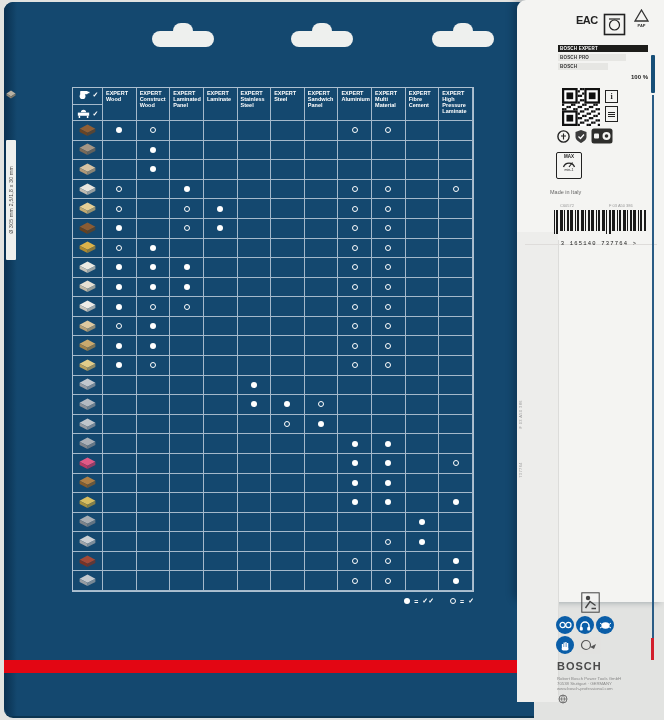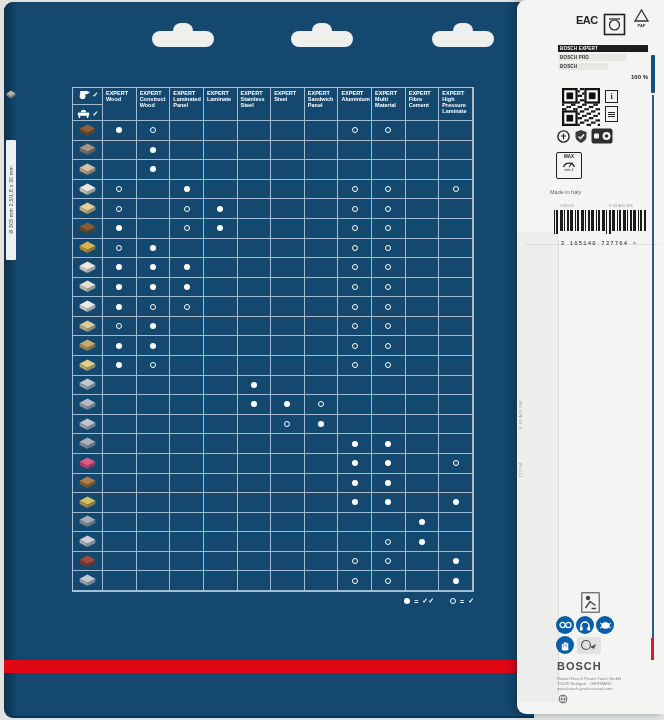--- a/index.html
+++ b/index.html
@@ -55,21 +55,21 @@
   .legend{
     position:absolute;left:330px;top:595px;width:140px;
     display:flex;align-items:center;justify-content:flex-end;gap:4px;
     color:#fff;font-size:7px;font-weight:bold;
   }
   .legend .gap{width:8px;}
   
   .redstripe{position:absolute;left:0;top:658px;width:100%;height:13px;background:#e30613;}
   
   .panel{
-    position:absolute;left:517px;top:0;width:147px;height:714px;
+    position:absolute;left:517px;top:0;width:147px;height:602px;
     background:#f4f4f2;border-radius:9px 0 0 9px;
     box-shadow:-4px 0 7px rgba(5,25,45,.35);
   }
   .flap{position:absolute;left:0;top:232px;width:41px;height:470px;background:#ededeb;}
   .flap-edge{position:absolute;left:41px;top:240px;width:1px;height:455px;background:#dcdcda;}
   .crease{position:absolute;left:8px;top:244px;width:132px;height:1px;background:#dedeD C;background:#dedcda;}
   .vtext{position:absolute;writing-mode:vertical-rl;transform:rotate(180deg);
     font-size:4px;color:#999;letter-spacing:.4px;white-space:nowrap;}
   .eac{position:absolute;left:59px;top:14px;font-size:11px;font-weight:bold;color:#222;letter-spacing:-.5px;}
   .boxico{position:absolute;left:86px;top:13px;}

